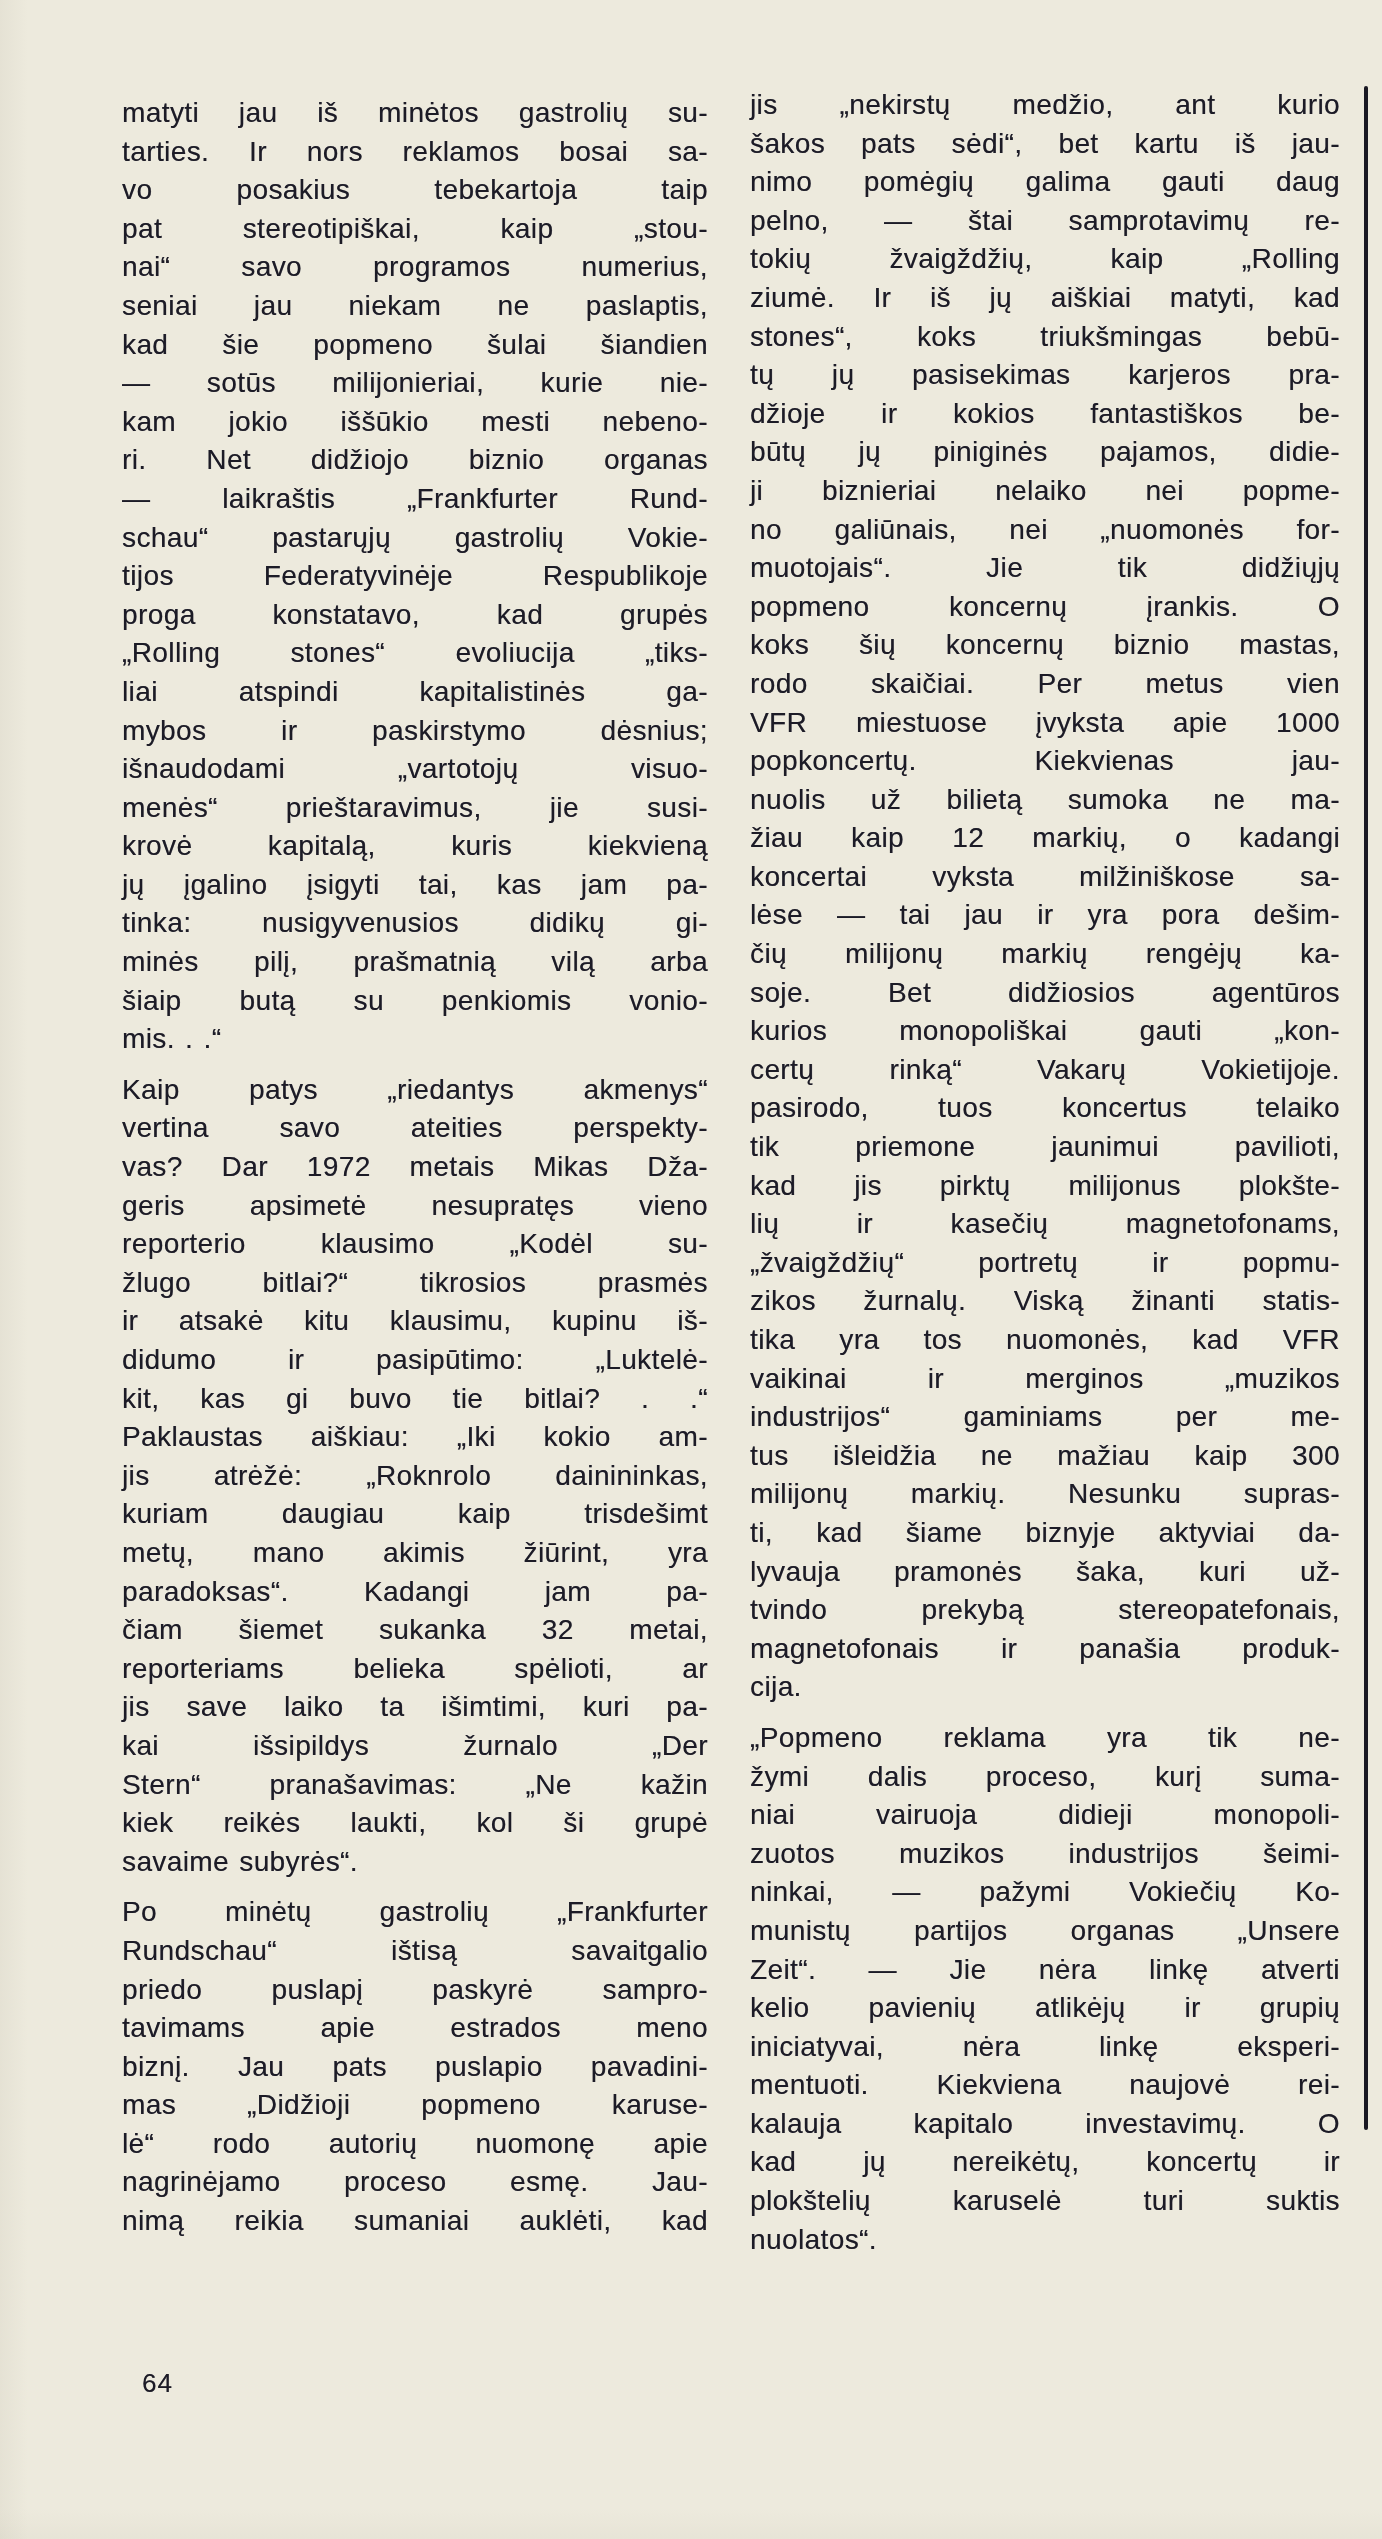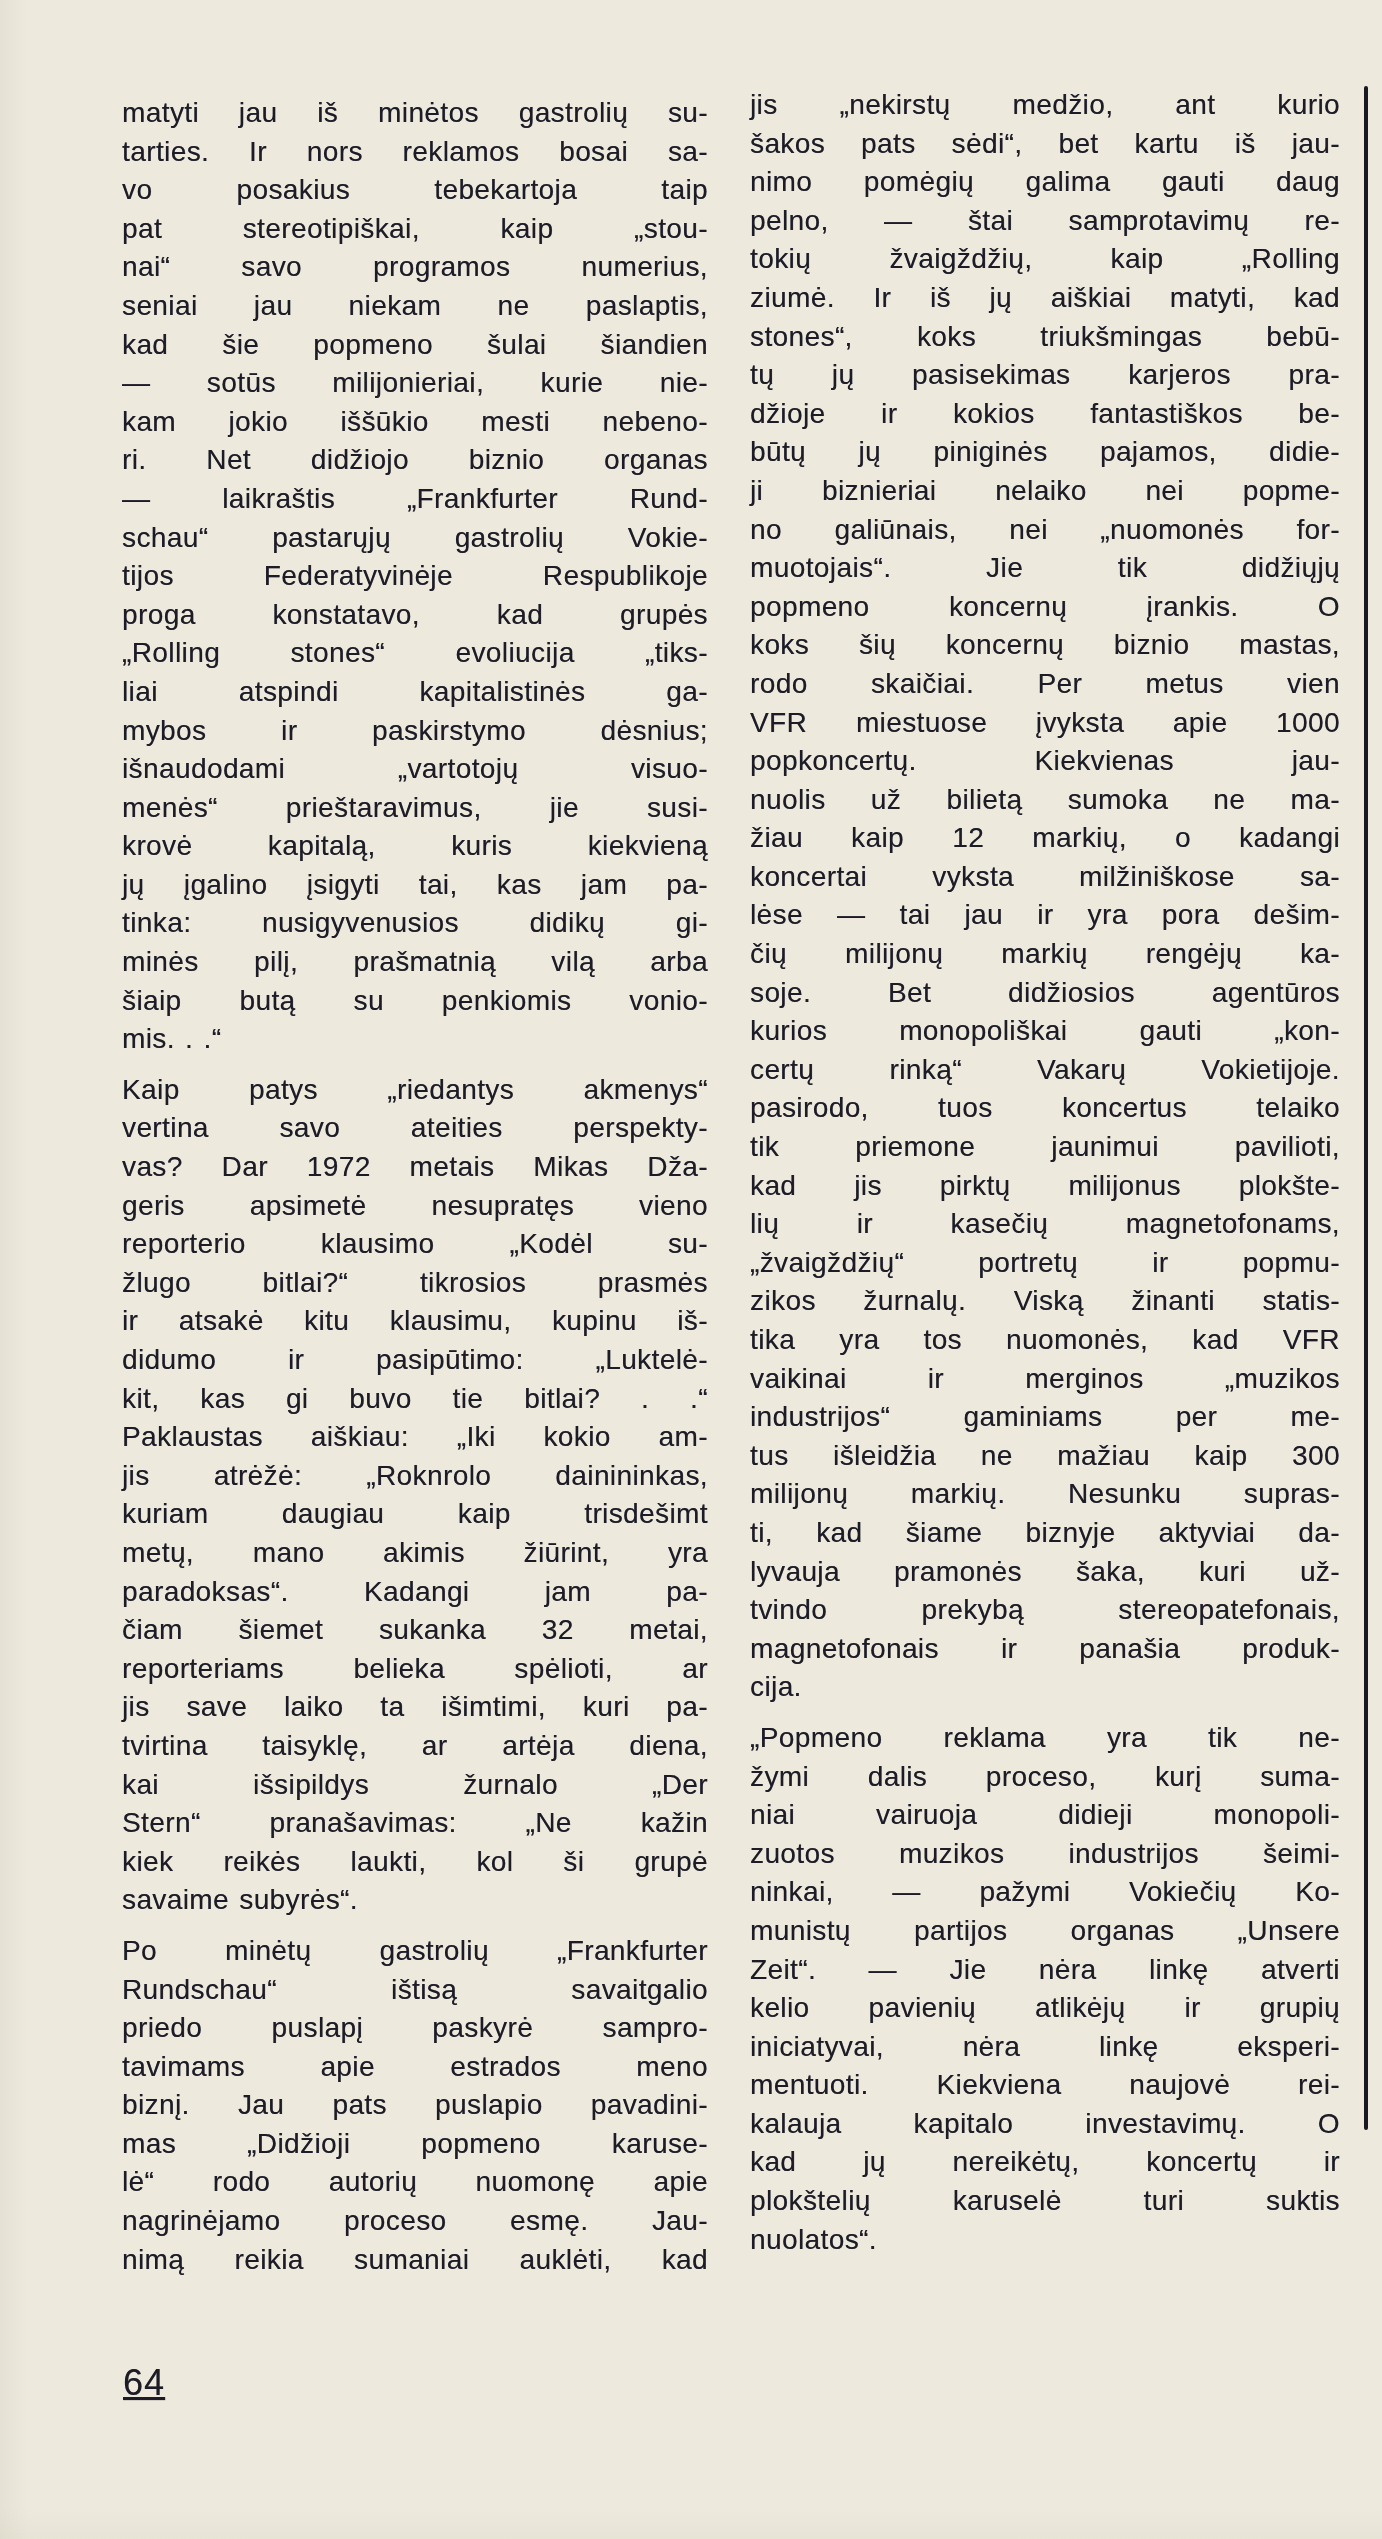--- a/index.html
+++ b/index.html
@@ -47,26 +47,25 @@
   }
   .divider-rule{
     position:absolute;
     left:1364px;top:86px;
     width:4px;height:2044px;
     background:var(--rule);
     border-radius:2px;
   }
   .page-number{
     position:absolute;
-    left:123px;top:2366px;
-    font-size:36px;
+    left:142px;top:2366px;
+    font-size:26px;
     line-height:34px;
     letter-spacing:1px;
     text-shadow:0.25px 0.25px 0 rgba(28,27,45,0.55);
-    text-decoration:underline;
   }
 </style>
 </head>
 <body>
 
 <div class="page">
   <div class="col col-left">
       <div class="para">
         <div class="line">matyti jau iš minėtos gastrolių su-</div>
         <div class="line">tarties. Ir nors reklamos bosai sa-</div>
@@ -105,21 +104,20 @@
         <div class="line">didumo ir pasipūtimo: „Luktelė-</div>
         <div class="line">kit, kas gi buvo tie bitlai? . .“</div>
         <div class="line">Paklaustas aiškiau: „Iki kokio am-</div>
         <div class="line">jis atrėžė: „Roknrolo dainininkas,</div>
         <div class="line">kuriam daugiau kaip trisdešimt</div>
         <div class="line">metų, mano akimis žiūrint, yra</div>
         <div class="line">paradoksas“. Kadangi jam pa-</div>
         <div class="line">čiam šiemet sukanka 32 metai,</div>
         <div class="line">reporteriams belieka spėlioti, ar</div>
         <div class="line">jis save laiko ta išimtimi, kuri pa-</div>
-        <div class="line">tvirtina taisyklę, ar artėja diena,</div>
         <div class="line">kai išsipildys žurnalo „Der</div>
         <div class="line">Stern“ pranašavimas: „Ne kažin</div>
         <div class="line">kiek reikės laukti, kol ši grupė</div>
         <div class="line end">savaime subyrės“.</div>
       </div>
       <div class="para">
         <div class="line">Po minėtų gastrolių „Frankfurter</div>
         <div class="line">Rundschau“ ištisą savaitgalio</div>
         <div class="line">priedo puslapį paskyrė sampro-</div>
         <div class="line">tavimams apie estrados meno</div>

